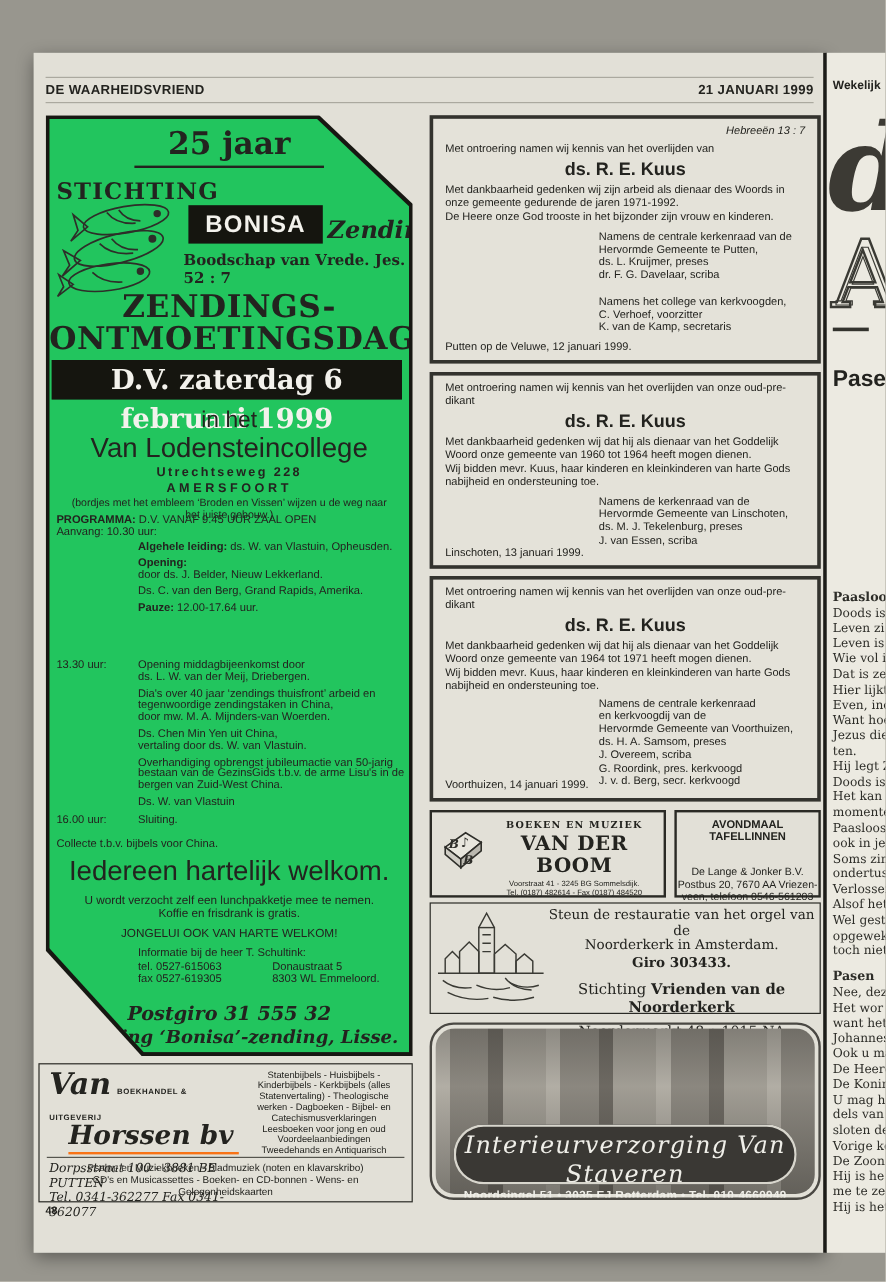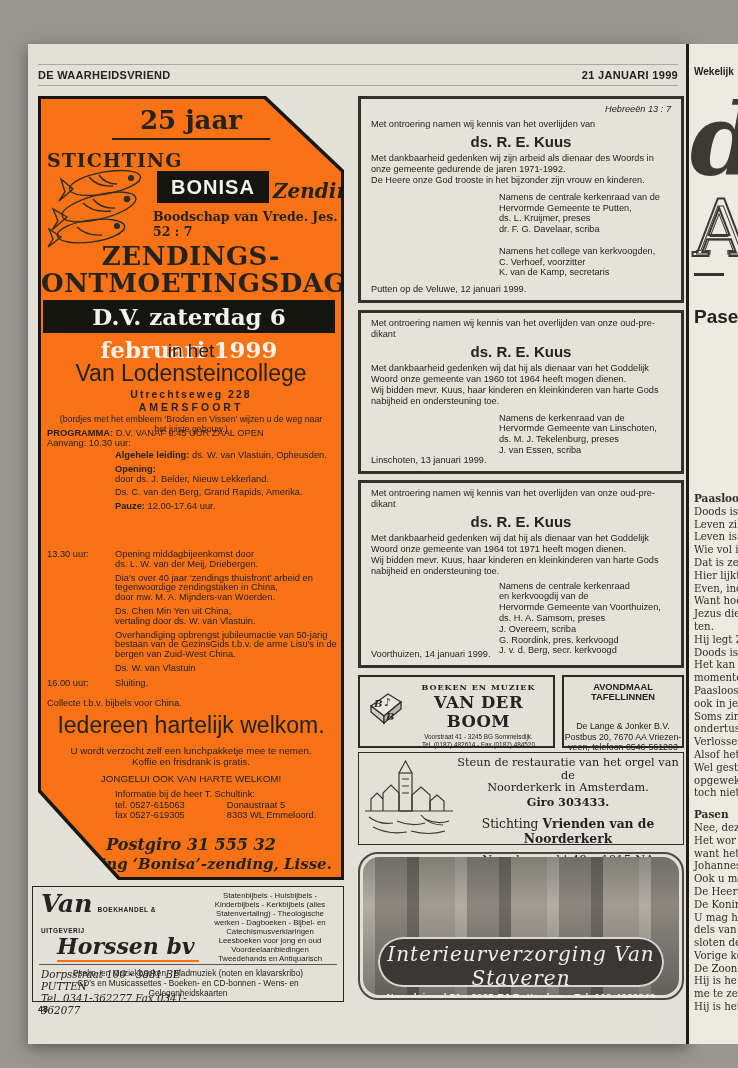--- a/index.html
+++ b/index.html
@@ -11,21 +11,21 @@
   .next-page{position:absolute;left:689px;top:44px;width:49px;height:1000px;background:#eceae1;overflow:hidden;}
 
   
   .hdr{position:absolute;left:10px;top:20px;width:640px;height:20px;display:flex;justify-content:space-between;
        align-items:center;border-top:1px solid #aba99f;border-bottom:1px solid #aba99f;
        font-size:11px;font-weight:bold;letter-spacing:.3px;}
 
   
   .bonisa-out{position:absolute;left:10px;top:52px;width:306px;height:784px;background:#171712;
       clip-path:polygon(0 0,calc(100% - 78px) 0,100% 74px,100% 100%,80px 100%,0 calc(100% - 88px));}
-  .bonisa-in{position:absolute;left:3px;top:3px;right:3px;bottom:3px;background:#f97316;
+  .bonisa-in{position:absolute;left:3px;top:3px;right:3px;bottom:3px;background:#22c55e;
       clip-path:polygon(0 0,calc(100% - 77px) 0,100% 73px,100% 100%,79px 100%,0 calc(100% - 87px));}
   .bonisa-in>div{position:absolute;}
   .serif{font-family:"DejaVu Serif","Liberation Serif",serif;}
   .jubilee{left:0;top:6px;width:100%;text-align:center;font-weight:bold;font-size:26px;}
   .jubilee span{display:inline-block;border-bottom:2px solid #23231f;padding:0 28px 3px;}
   .org-name{left:6px;top:50px;font-weight:bold;font-size:19px;letter-spacing:1px;}
   .fish{left:2px;top:66px;}
   .brandbox{left:116px;top:72px;width:112px;height:32px;background:#15150f;color:#f3f2ec;
             font-weight:bold;font-size:20px;text-align:center;line-height:32px;letter-spacing:1px;}
   .brandsuf{left:232px;top:80px;font-size:20px;font-weight:bold;font-style:italic;}

